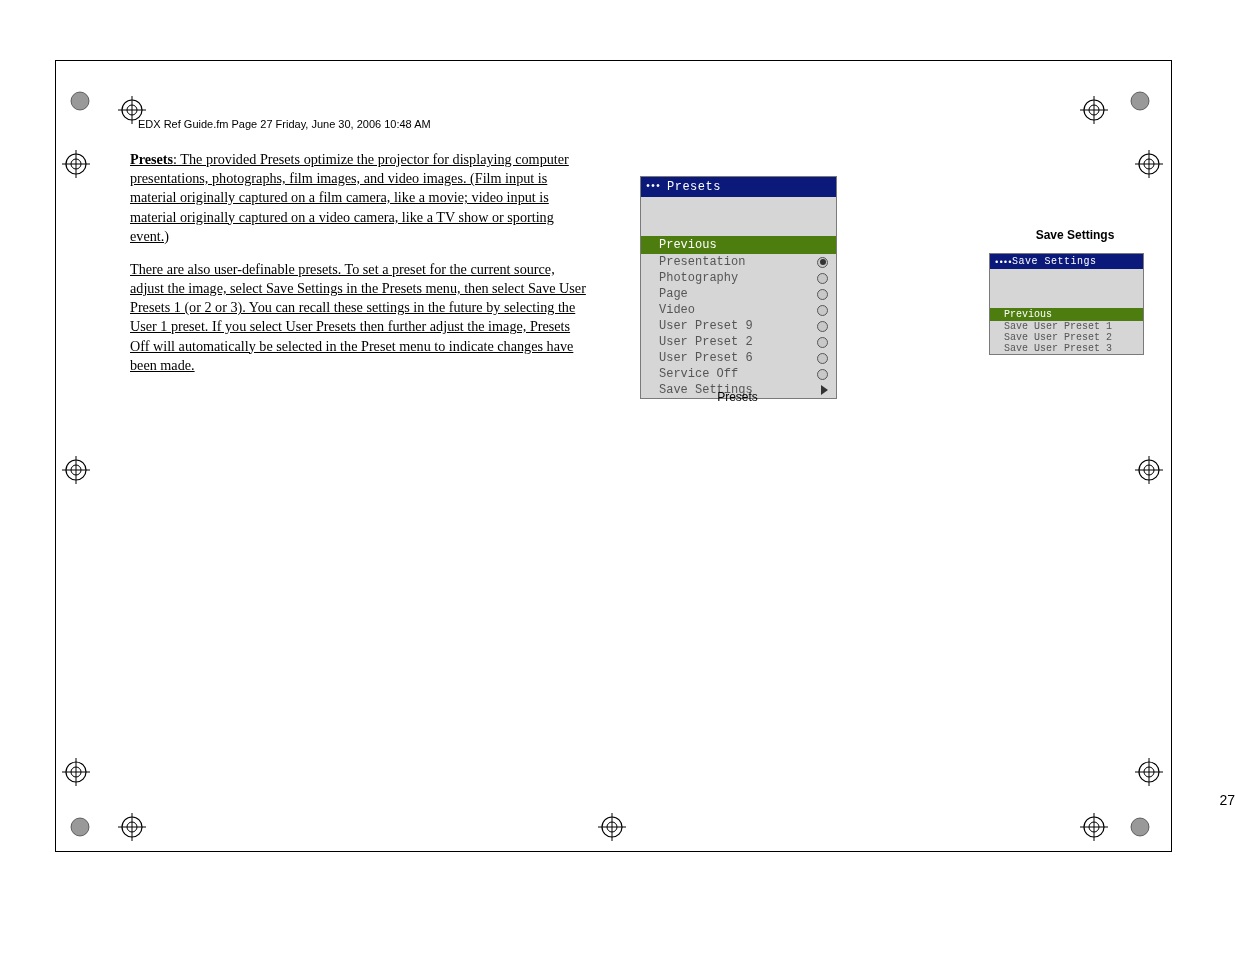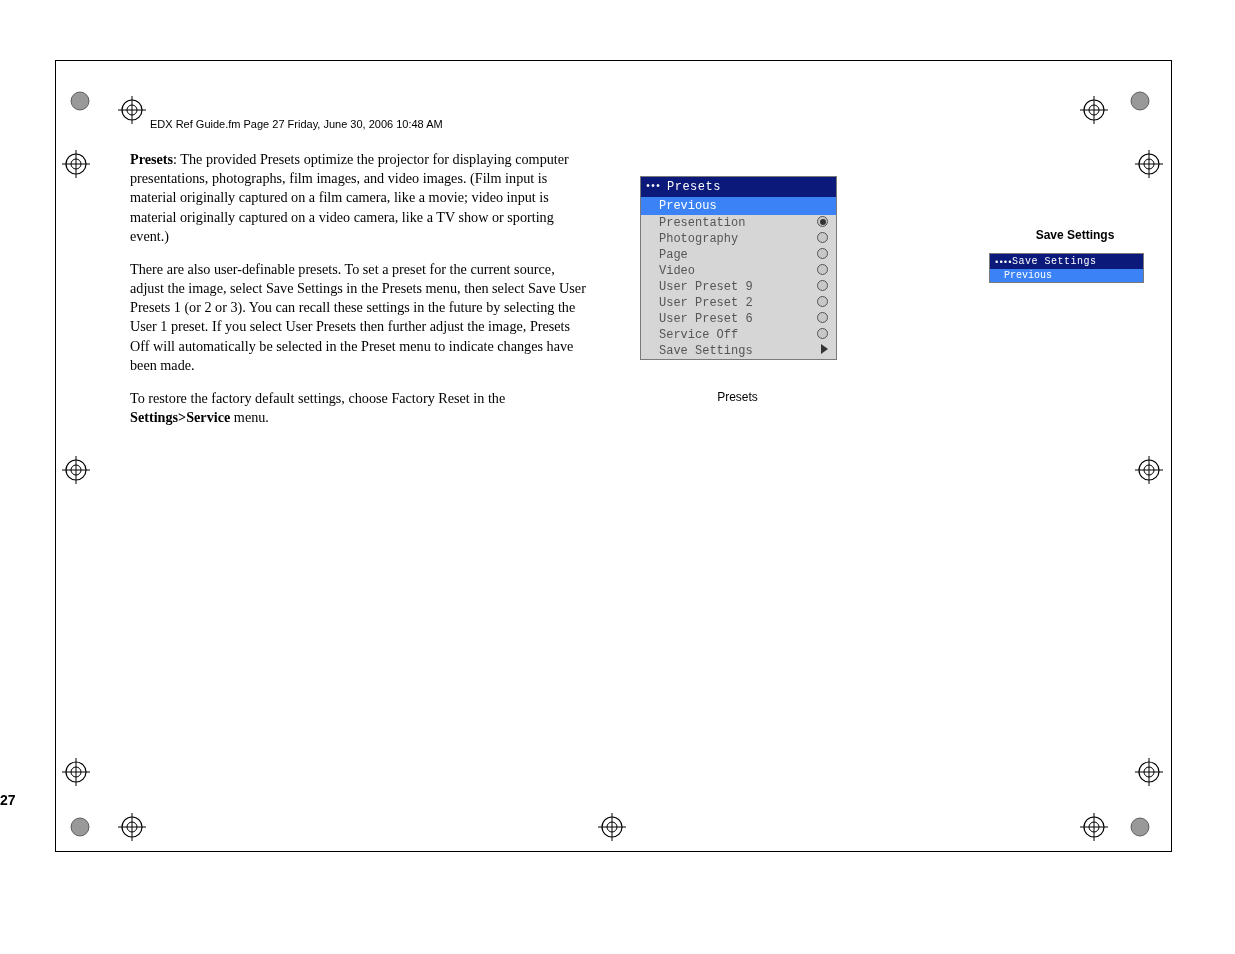--- a/index.html
+++ b/index.html
@@ -22,43 +22,43 @@
   .reg-mark {
     position: absolute;
     width: 28px;
     height: 28px;
   }
   .reg-mark svg { width: 28px; height: 28px; display:block; }
   .mono-font { font-family: "Courier New", monospace; }
 
   .header-line {
     position: absolute;
-    left: 150px;
+    left: 138px;
     top: 118px;
     font-size: 11px;
   }
 
   .body-text {
     position: absolute;
     left: 130px;
     top: 150px;
     width: 460px;
     font-family: Georgia, "Times New Roman", serif;
     font-size: 14.2px;
     line-height: 1.35;
   }
-  .body-text p { margin: 0 0 14px 0; }
+  .body-text p { margin: 0 0 14px 0; text-decoration: underline; }
   .bold { font-weight: bold; }
 
   .page-num {
     position: absolute;
     left: 0; right: 0;
     top: 792px;
-    text-align: left;
-    font-weight: bold;
+    text-align: right;
+    font-weight: normal;
     font-size: 14px;
   }
 
   
   .menu {
     position: absolute;
     background: #d6d6d6;
     border: 1px solid #7a7a7a;
     font-size: 12px;
     color: #444;
@@ -72,28 +72,30 @@
     letter-spacing: 0.5px;
   }
   .menu-title .crumbs {
     position: absolute;
     left: 4px; top: 4px;
     color: #fff;
     font-size: 10px;
     letter-spacing: -1px;
   }
   .menu-highlight {
-    background: #3b82f6;
+    background: #4d7c0f;
     color: #fff;
     padding: 2px 6px 2px 18px;
     font-size: 12px;
+    margin-top: 39px;
   }
   .menu-item {
     display: flex;
     justify-content: space-between;
+    align-items: center;
     padding: 1px 8px 1px 18px;
     font-size: 12px;
     color: #555;
     gap: 23px;
   }
   .radio {
     width: 9px; height: 9px;
     border: 1px solid #555;
     border-radius: 50%;
     position: relative;
@@ -248,23 +250,20 @@
     </svg>
   </div>
 
 <div class="header-line">EDX Ref Guide.fm  Page 27  Friday, June 30, 2006  10:48 AM</div>
 
 <div class="body-text">
   <p>
     <span class="bold">Presets</span><span>: The provided Presets optimize the projector for displaying computer presentations, photographs, film images, and video images. (Film input is material originally captured on a film camera, like a movie; video input is material originally captured on a video camera, like a TV show or sporting event.)</span>
   </p>
   <p>There are also user-definable presets. To set a preset for the current source, adjust the image, select Save Settings in the Presets menu, then select Save User Presets 1 (or 2 or 3). You can recall these settings in the future by selecting the User 1 preset. If you select User Presets then further adjust the image, Presets Off will automatically be selected in the Preset menu to indicate changes have been made.</p>
-  <p>
-    <span>To restore the factory default settings, choose Factory Reset in the </span><span class="bold">Settings&gt;Service</span><span> menu.</span>
-  </p>
 </div>
 
 <div class="page-num">27</div>
 
 <div class="menu presets-menu mono-font">
   <div class="menu-title">
     <span class="crumbs">•••</span>
     <span>Presets</span>
   </div>
   <div class="menu-highlight">Previous</div>
@@ -309,13 +308,24 @@
 </div>
 <div class="presets-caption">Presets</div>
 
 <div class="save-caption">Save Settings</div>
 <div class="menu save-menu mono-font">
   <div class="menu-title">
     <span class="crumbs">••••</span>
     <span>Save Settings</span>
   </div>
   <div class="menu-highlight">Previous</div>
+  <div id="save-items">
+      <div class="menu-item">
+        <span>Save User Preset 1</span>
+      </div>
+      <div class="menu-item">
+        <span>Save User Preset 2</span>
+      </div>
+      <div class="menu-item">
+        <span>Save User Preset 3</span>
+      </div>
+    </div>
 </div>
 
 </body></html>

